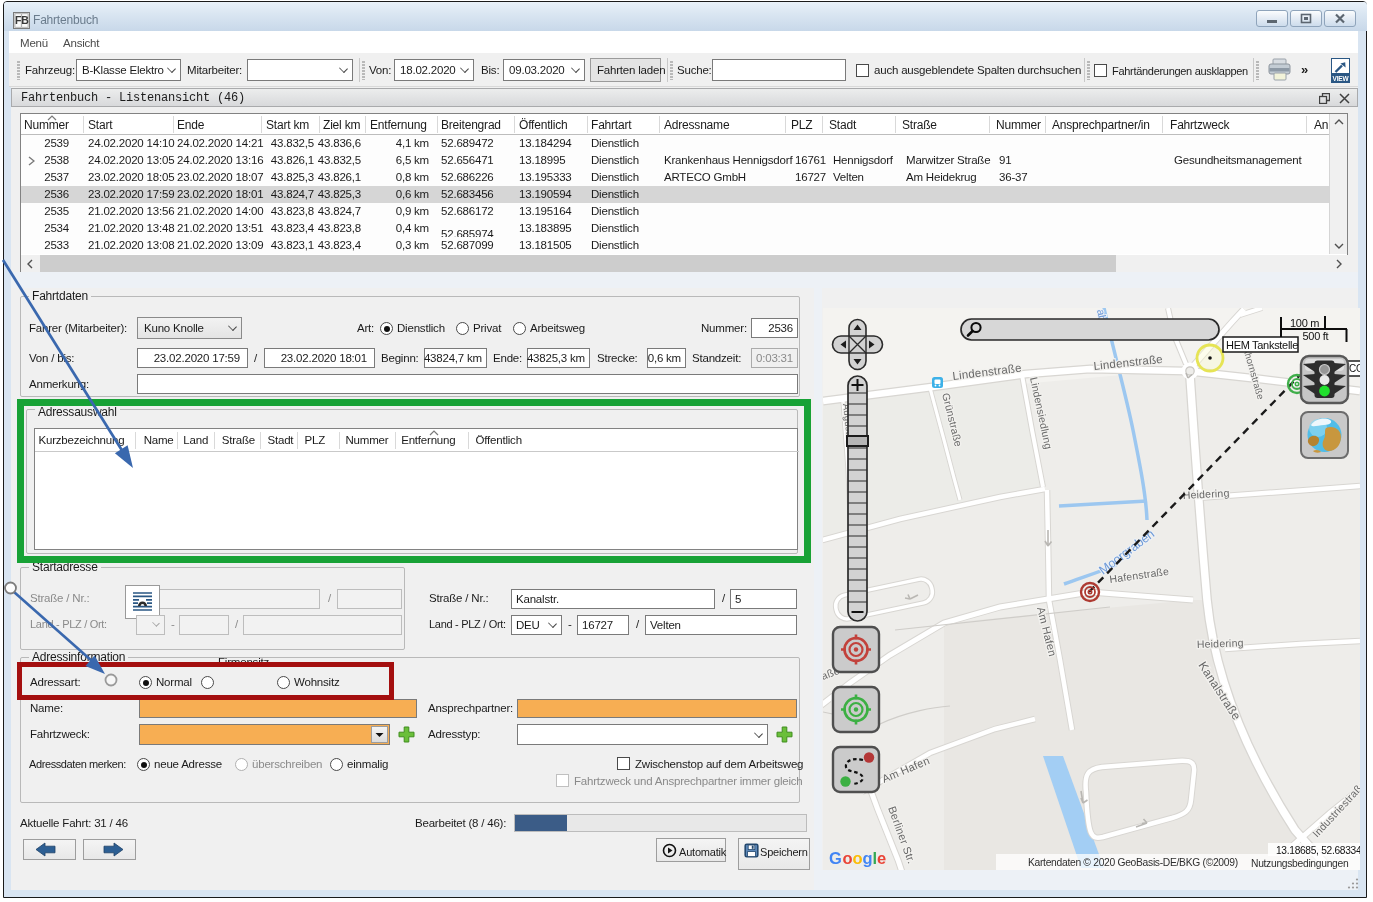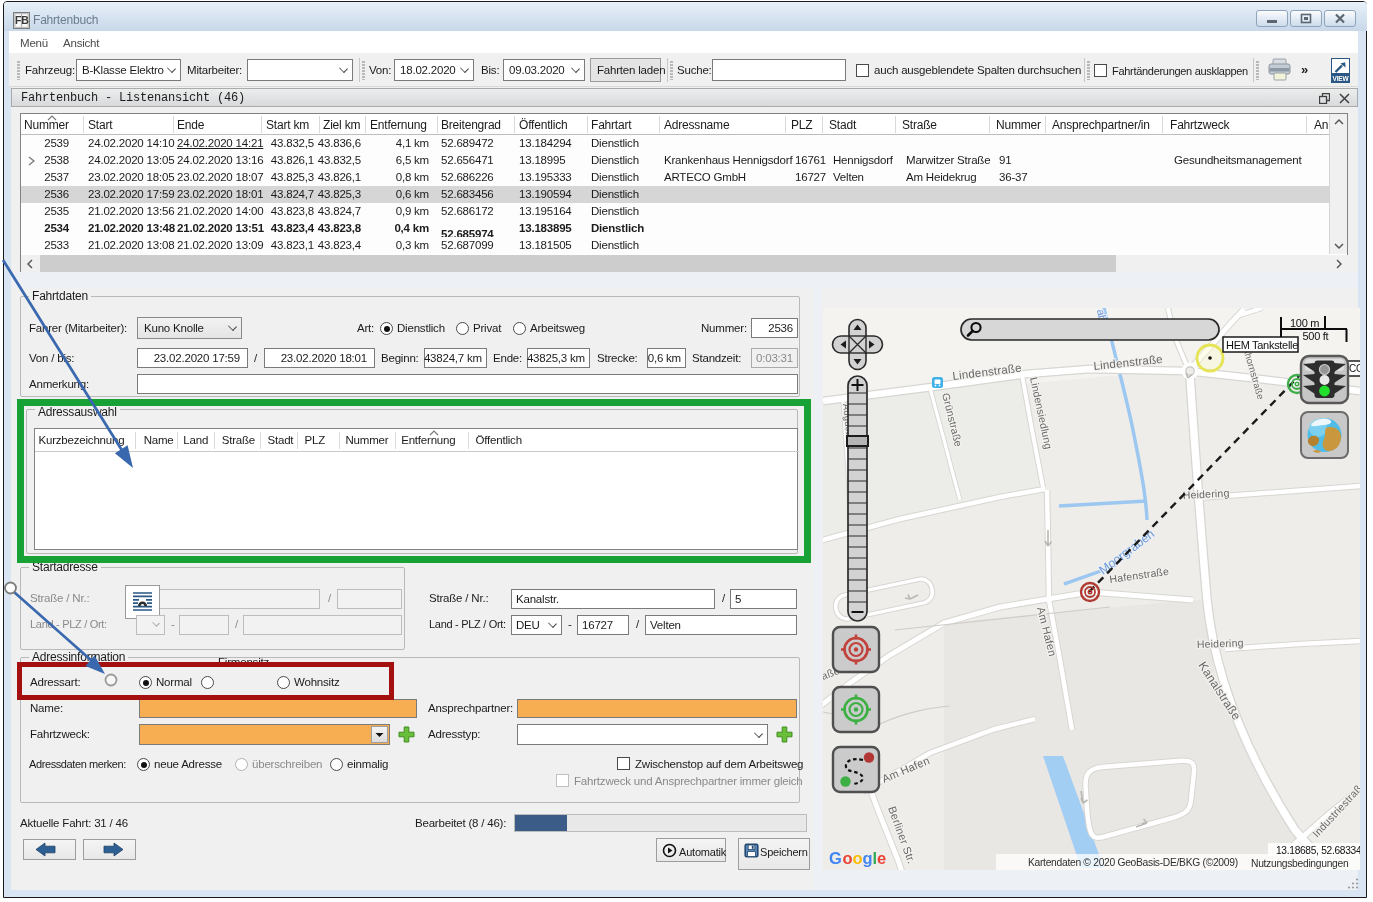--- a/index.html
+++ b/index.html
@@ -170,21 +170,21 @@
         <span style="position:absolute; left:975px; top:0;">Nummer</span>
         <span style="position:absolute; left:1031px; top:0;">Ansprechpartner/in</span>
         <span style="position:absolute; left:1149px; top:0;">Fahrtzweck</span>
         <span style="position:absolute; left:1293px; top:0;">Anr</span>
       </div>
 
     <div id="trows" class="abs" style="left:0; top:21px; width:1308px; height:120px; overflow:hidden;">
         <div style="position:absolute; left:0; top:0px; width:1308px; height:17px; background:#fdfdfd; white-space:nowrap; overflow:hidden;">
           <span style="position:absolute; right:1260px; top:2px;">2539</span>
           <span style="position:absolute; left:67px; top:2px;">24.02.2020 14:10</span>
-          <span style="position:absolute; left:156px; top:2px;text-decoration:underline;">24.02.2020 14:21</span>
+          <span style="position:absolute; left:156px; top:2px;">24.02.2020 14:21</span>
           <span style="position:absolute; right:1015px; top:2px;">43.832,5</span>
           <span style="position:absolute; right:968px; top:2px;">43.836,6</span>
           <span style="position:absolute; right:900px; top:2px;">4,1 km</span>
           <span style="position:absolute; left:420px; top:2px;">52.689472</span>
           <span style="position:absolute; left:498px; top:2px;">13.184294</span>
           <span style="position:absolute; left:570px; top:2px;">Dienstlich</span>
         </div>
         <div style="position:absolute; left:0; top:17px; width:1308px; height:17px; background:#fdfdfd; white-space:nowrap; overflow:hidden;">
           <span style="position:absolute; right:1260px; top:2px;">2538</span>
           <span style="position:absolute; left:67px; top:2px;">24.02.2020 13:05</span>
@@ -236,21 +236,21 @@
           <span style="position:absolute; right:1260px; top:2px;">2535</span>
           <span style="position:absolute; left:67px; top:2px;">21.02.2020 13:56</span>
           <span style="position:absolute; left:156px; top:2px;">21.02.2020 14:00</span>
           <span style="position:absolute; right:1015px; top:2px;">43.823,8</span>
           <span style="position:absolute; right:968px; top:2px;">43.824,7</span>
           <span style="position:absolute; right:900px; top:2px;">0,9 km</span>
           <span style="position:absolute; left:420px; top:2px;">52.686172</span>
           <span style="position:absolute; left:498px; top:2px;">13.195164</span>
           <span style="position:absolute; left:570px; top:2px;">Dienstlich</span>
         </div>
-        <div style="position:absolute; left:0; top:85px; width:1308px; height:17px; background:#fdfdfd; white-space:nowrap; overflow:hidden;font-weight:bold;">
+        <div style="position:absolute; left:0; top:85px; width:1308px; height:17px; background:#fdfdfd; white-space:nowrap; overflow:hidden;">
           <span style="position:absolute; right:1260px; top:2px;">2534</span>
           <span style="position:absolute; left:67px; top:2px;">21.02.2020 13:48</span>
           <span style="position:absolute; left:156px; top:2px;">21.02.2020 13:51</span>
           <span style="position:absolute; right:1015px; top:2px;">43.823,4</span>
           <span style="position:absolute; right:968px; top:2px;">43.823,8</span>
           <span style="position:absolute; right:900px; top:2px;">0,4 km</span>
           <span style="position:absolute; left:420px; top:8px;">52.685974</span>
           <span style="position:absolute; left:498px; top:2px;">13.183895</span>
           <span style="position:absolute; left:570px; top:2px;">Dienstlich</span>
         </div>

